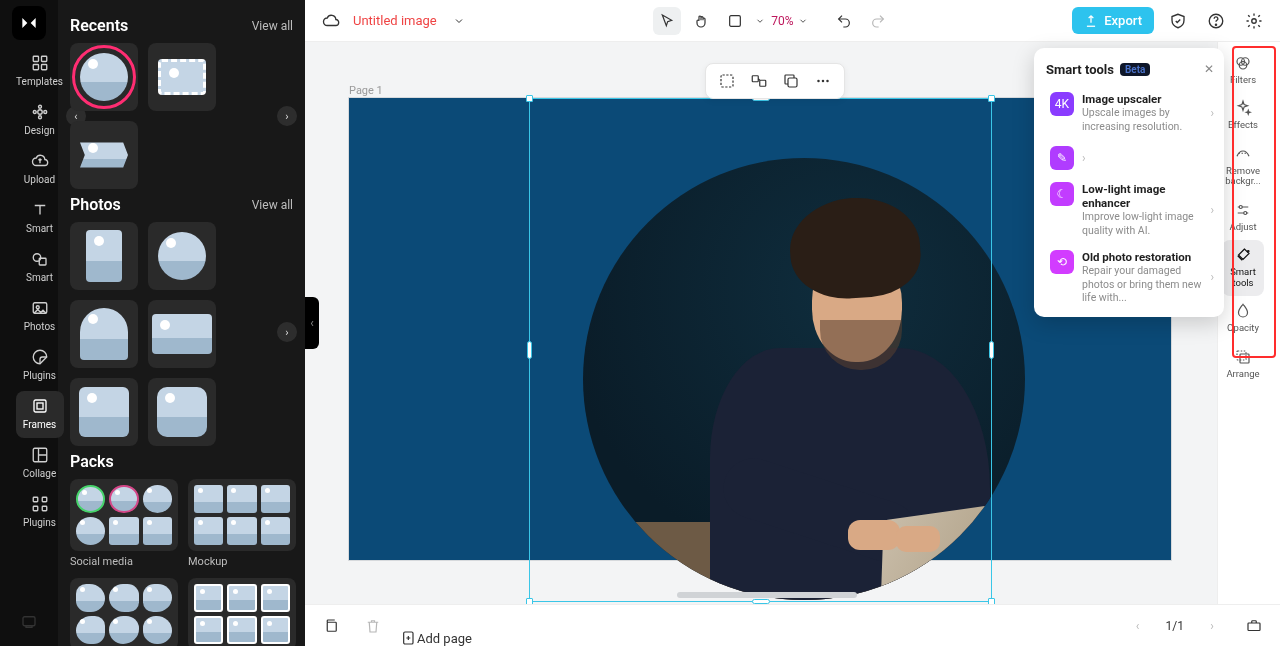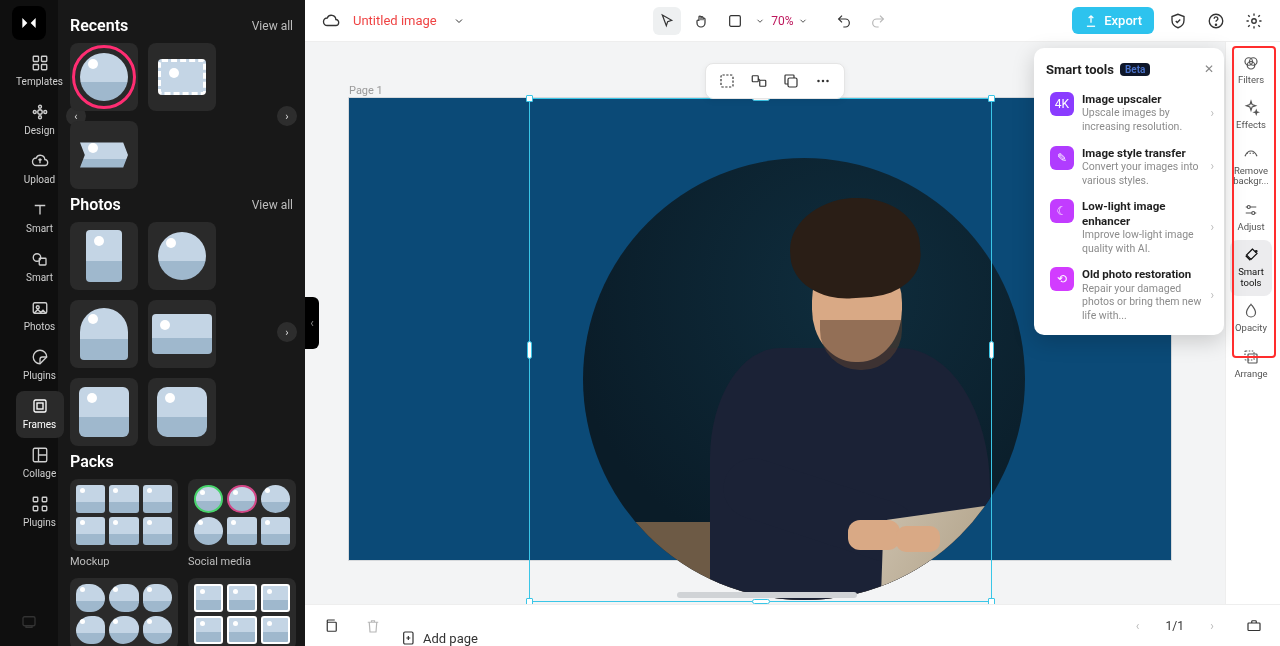--- a/index.html
+++ b/index.html
@@ -88,31 +88,31 @@
   .beta{ background:#0f172a; color:#4a72c9; font-size:10px; padding:1px 5px; border-radius:4px; font-weight:600;}
   .popover .close{ margin-left:auto; color:#888; cursor:pointer; padding:2px 4px;}
   .tool-row{ display:flex; gap:8px; align-items:flex-start; padding:6px 4px; border-radius:6px; cursor:pointer;}
   .tool-ic{ width:24px;height:24px;border-radius:6px; flex:0 0 24px; display:flex;align-items:center;justify-content:center;font-size:12px;color:#fff;}
   .tool-row .txt{flex:1;}
   .tool-row .ttl{ font-size:11.5px; font-weight:700; color:#1f1f1f; line-height:1.25;}
   .tool-row .dsc{ font-size:10.5px; color:#8c8c8c; line-height:1.3;}
   .tool-row .chev{ color:#bbb; align-self:center;}
 
   
-  .prop-rail { position:absolute; right:4px; top:42px; bottom:42px; width:51px; background:#fff; border-left:1px solid #eee; display:flex; flex-direction:column; align-items:center; padding-top:6px; z-index:3;}
+  .prop-rail { position:absolute; right:12px; top:42px; bottom:42px; width:51px; background:#fff; border-left:1px solid #eee; display:flex; flex-direction:column; align-items:center; padding-top:6px; z-index:3;}
   .prop-item{ width:42px; display:flex; flex-direction:column; align-items:center; padding:6px 0 8px; color:#555; border-radius:8px; cursor:pointer;}
   .prop-item.active{ background:#ececee; color:#111;}
   .prop-item .ic{width:18px;height:18px;}
   .prop-item span{ font-size:9.5px; margin-top:3px; text-align:center; line-height:1.1;}
   .prop-highlight{ position:absolute; right:4px; top:46px; width:44px; height:312px; border:2px solid #ff2d2d; border-radius:4px; pointer-events:none; z-index:8;}
 
   
   .bottombar { position:absolute; left:305px; right:0; bottom:0; height:42px; background:#fff; border-top:1px solid #eee; display:flex; align-items:center; padding:0 12px; gap:14px;}
   .bottombar .spacer{flex:1;}
-  .addpage{ display:flex; align-items:center; gap:6px; color:#333; font-size:13px;margin-top:25px;}
+  .addpage{ display:flex; align-items:center; color:#333; font-size:13px;margin-top:25px;}
   .pgnum{ font-size:12px; color:#333;}
   svg{display:block;}
 </style>
 </head>
 <body>
 
 <div class="left-rail">
   <div class="logo">
     <svg width="20" height="20" viewBox="0 0 24 24">
         <path fill="#fff" d="M4 6l6 6-6 6zM20 6l-6 6 6 6z"></path>
@@ -266,41 +266,41 @@
       </div>
     <div class="thumb">
         <div class="placeholder" style="width:50px;height:50px;border-radius:10px;"></div>
       </div>
   </div>
 
   <div class="sec-head">
     <div class="sec-title">Packs</div>
   </div>
   <div class="packs-grid">
-    <div class="pack">
-      <div class="pack-box">
-          <div class="mini"></div>
-          <div class="mini"></div>
-          <div class="mini"></div>
-          <div class="mini"></div>
-          <div class="mini"></div>
-          <div class="mini"></div>
-        </div>
-      <div class="pack-label">Mockup</div>
-    </div>
     <div class="pack">
       <div class="pack-box">
           <div class="mini round" style="border:2px solid #47d36b"></div>
           <div class="mini round" style="border:2px solid #d34787"></div>
           <div class="mini round"></div>
           <div class="mini round"></div>
           <div class="mini"></div>
           <div class="mini"></div>
         </div>
       <div class="pack-label">Social media</div>
+    </div>
+    <div class="pack">
+      <div class="pack-box">
+          <div class="mini"></div>
+          <div class="mini"></div>
+          <div class="mini"></div>
+          <div class="mini"></div>
+          <div class="mini"></div>
+          <div class="mini"></div>
+        </div>
+      <div class="pack-label">Mockup</div>
     </div>
     <div class="pack">
       <div class="pack-box">
           <div class="mini" style="border-radius:40% 60% 55% 45%"></div>
           <div class="mini" style="border-radius:55% 45% 40% 60%"></div>
           <div class="mini" style="border-radius:45% 55% 60% 40%"></div>
           <div class="mini" style="border-radius:60% 40% 45% 55%"></div>
           <div class="mini" style="border-radius:50% 45% 55% 50%"></div>
           <div class="mini" style="border-radius:45% 55% 50% 50%"></div>
         </div>
@@ -473,24 +473,20 @@
   <div class="tool-row">
     <div class="tool-ic" style="background:#8a3cff">4K</div>
     <div class="txt">
         <div class="ttl">Image upscaler</div>
         <div class="dsc">Upscale images by increasing resolution.</div>
       </div>
     <div class="chev">›</div>
   </div>
   <div class="tool-row">
     <div class="tool-ic" style="background:#b03cff">✎</div>
-    <div class="txt">
-        <div class="ttl">Image style transfer</div>
-        <div class="dsc">Convert your images into various styles.</div>
-      </div>
     <div class="chev">›</div>
   </div>
   <div class="tool-row">
     <div class="tool-ic" style="background:#c23cff">☾</div>
     <div class="txt">
         <div class="ttl">Low-light image enhancer</div>
         <div class="dsc">Improve low-light image quality with AI.</div>
       </div>
     <div class="chev">›</div>
   </div>

